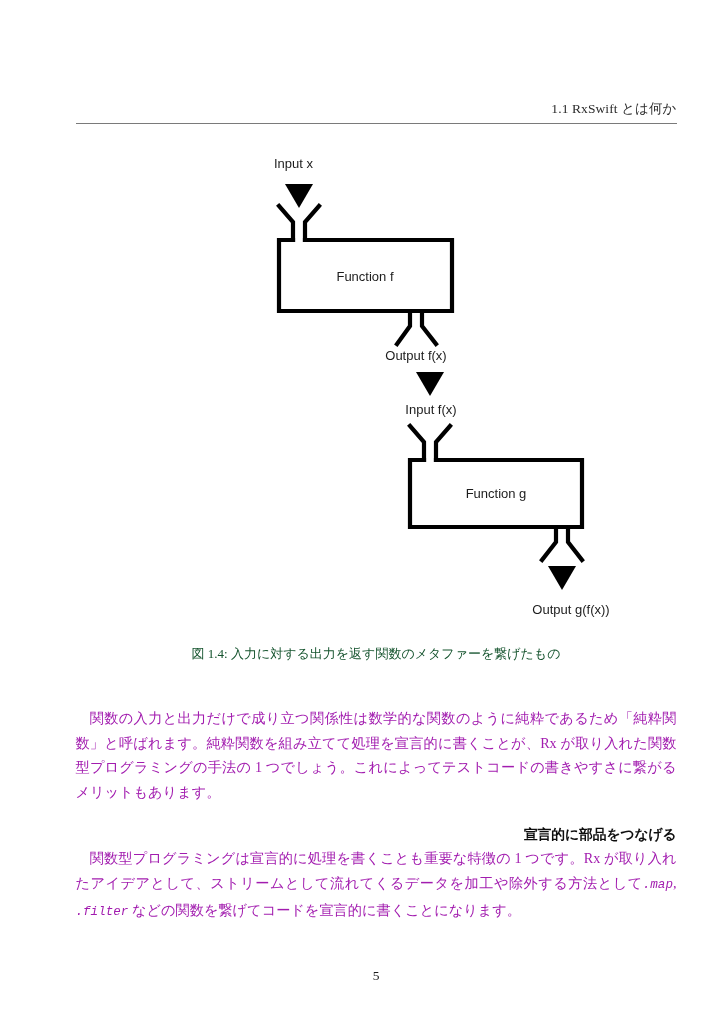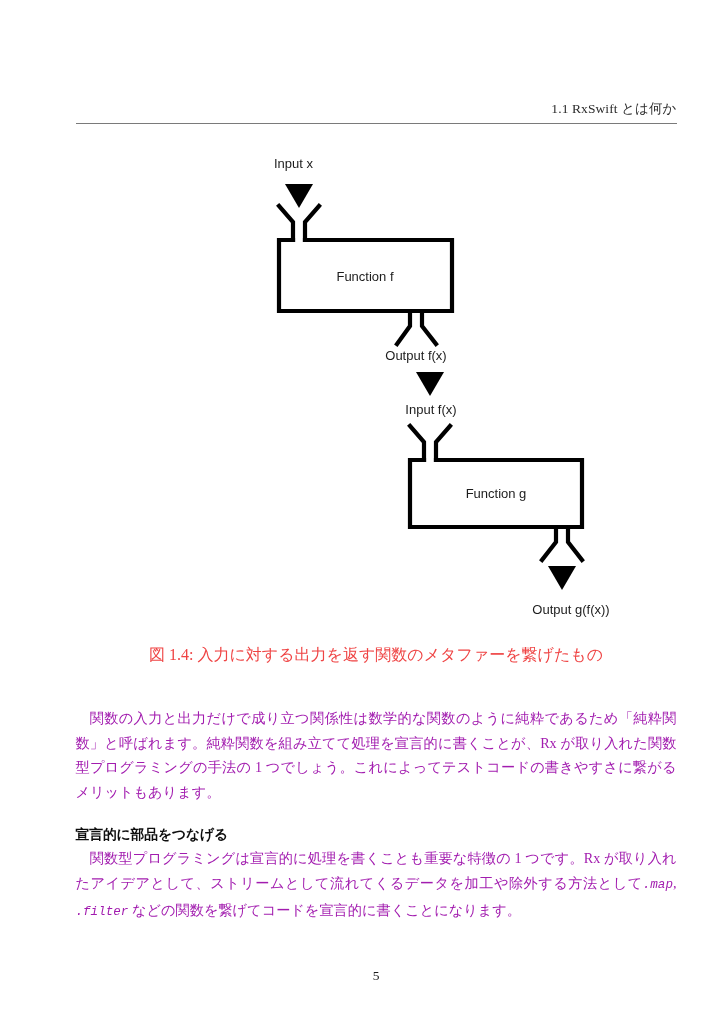--- a/index.html
+++ b/index.html
@@ -57,22 +57,22 @@
     font-size: 13px;
     fill: #1c1c1c;
   }
 
   .caption {
     position: absolute;
     left: 62px;
     top: 645px;
     width: 601px;
     text-align: center;
-    font-size: 16px;
-    color: #ef4444;
+    font-size: 13px;
+    color: #14532d;
     white-space: nowrap;
   }
 
   
   .body {
     position: absolute;
     left: 62px;
     top: 706px;
     width: 601px;
   }
@@ -87,20 +87,21 @@
   .para.indent {
     text-indent: 1em;
   }
   .subhead {
     font-size: 13.8px;
     font-weight: bold;
     margin: 21px 0 1px 0;
     line-height: 20px;
     color: #0d0d0d;
     letter-spacing: -0.1px;
+    text-align: right;
   }
   .mono {
     font-family: "Liberation Mono", "DejaVu Sans Mono", monospace;
     font-size: 12.6px;
     font-style: italic;
   }
 
   .folio {
     position: absolute;
     left: 0;

